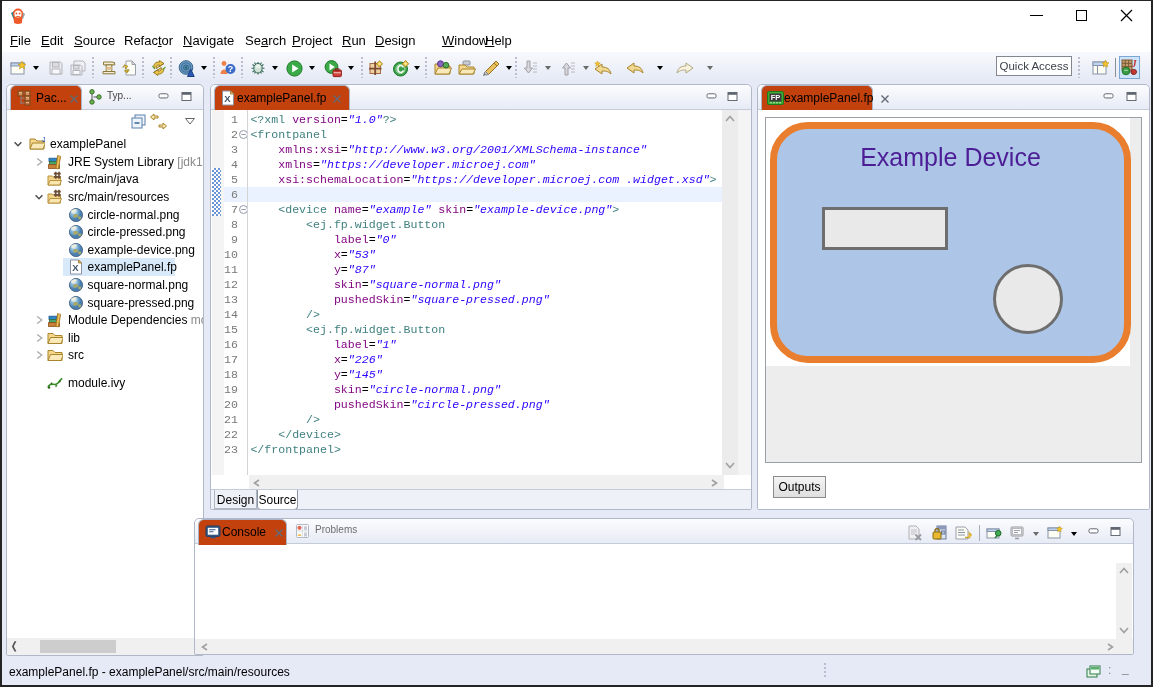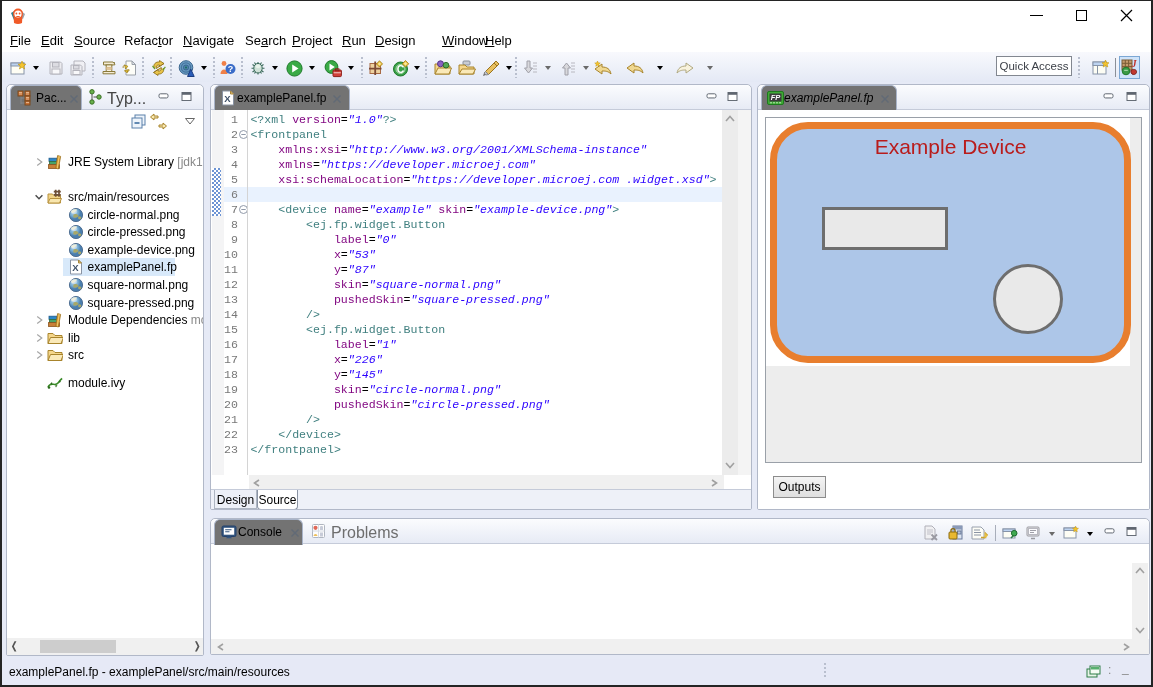--- a/index.html
+++ b/index.html
@@ -18,22 +18,22 @@
 .ticon { position:absolute; top:60px; width:16px; height:16px; }
 .tsep { position:absolute; top:57px; width:2px; height:21px; background-image:repeating-linear-gradient(#b9bfce 0 2px, transparent 2px 4px); }
 .tdd { position:absolute; top:66px; width:0; height:0; border-left:3.5px solid transparent; border-right:3.5px solid transparent; border-top:4px solid #000; }
 .tddg { border-top-color:#6a6a6a; }
 #qabox { left:996px; top:56px; width:76px; height:20px; border:1px solid #828790; background:#fff; font-size:11.5px; color:#3c4048; text-align:center; line-height:18px; }
 
 #mainbg { left:2px; top:82px; width:1149px; height:578px; background:#e6eaf6; }
 
 .panel { position:absolute; border:1px solid #b1b8c8; border-radius:5px 5px 2px 2px; background:#fff; }
 .tabrow { position:absolute; left:0; top:0; right:0; height:25px; background:linear-gradient(#fbfcfe,#e7ebf5); border-bottom:1px solid #c5cbd9; border-radius:5px 5px 0 0; }
-.tab { position:absolute; top:0; height:26px; background:#737373; border:1px solid #a9b4c9; border-bottom:none; border-radius:6px 6px 0 0; font-size:12px; }
-.tabu { position:absolute; top:0; height:25px; font-size:16px; color:#6e6e6e; }
+.tab { position:absolute; top:0; height:26px; background:#c2410c; border:1px solid #a9b4c9; border-bottom:none; border-radius:6px 6px 0 0; font-size:12px; }
+.tabu { position:absolute; top:0; height:25px; font-size:10px; color:#6e6e6e; }
 .minmax { position:absolute; top:7px; width:11px; height:9px; }
 
 .trow { position:absolute; left:0; height:18px; width:100%; font-size:12px; color:#000; white-space:nowrap; }
 .trow .lbl { position:absolute; top:2px; }
 .ticn { position:absolute; top:1px; width:16px; height:16px; }
 
 #codearea { font-family:"Liberation Mono", monospace; font-size:11.6px; line-height:15px; white-space:pre; }
 .tg { color:#3f7f7f; } .an { color:#7f007f; } .av { color:#2a00ff; font-style:italic; }
 
 .wbutton { position:absolute; background:linear-gradient(#f4f4f4,#dfdfdf); border:1px solid #8c8c8c; font-size:12px; text-align:center; color:#000; }
@@ -324,28 +324,43 @@
   <svg class="abs" style="left:143px;top:28px" width="17" height="17" viewBox="0 0 17 17">
       <path d="M8 3 L4 3 L4 1 L0.5 4 L4 7 L4 5 L8 5 Z" fill="#f8e8b0" stroke="#a8842c"></path>
       <path d="M9 12 L13 12 L13 10 L16.5 13 L13 16 L13 14 L9 14 Z" fill="#f8e8b0" stroke="#a8842c"></path>
       <path d="M2 8 C2 11 5 12 7 12 M15 9 C15 6 12 5 10 5" stroke="#a8842c" fill="none" stroke-width="0"></path>
     </svg>
   <svg class="abs" style="left:178px;top:33px" width="10" height="7" viewBox="0 0 10 7">
       <path d="M0.5 0.5 H9.5 L5 6 Z" fill="#fff" stroke="#666"></path>
     </svg>
 
   <div class="abs" id="tree" style="left:0;top:49px;width:196px;height:504px;background:#fff;overflow:hidden;">
+    <div class="trow" style="top:1px">
+        <svg class="ticn" style="left:5px;top:3px;width:12px;height:12px">
+          <use href="#i-two"></use>
+        </svg>
+        <svg class="ticn" style="left:22px">
+          <use href="#i-projfold"></use>
+        </svg>
+        <span class="lbl" style="left:43px">examplePanel</span>
+      </div>
     <div class="trow" style="top:18.8px">
         <svg class="ticn" style="left:26px;top:3px;width:12px;height:12px">
           <use href="#i-twc"></use>
         </svg>
         <svg class="ticn" style="left:40px">
           <use href="#i-jrelib"></use>
         </svg>
         <span class="lbl" style="left:61px">JRE System Library <span style="color:#888">[jdk1.8</span></span>
+      </div>
+    <div class="trow" style="top:36.4px">
+        <svg class="ticn" style="left:40px">
+          <use href="#i-pkg"></use>
+        </svg>
+        <span class="lbl" style="left:61px">src/main/java</span>
       </div>
     <div class="trow" style="top:54px">
         <svg class="ticn" style="left:26px;top:3px;width:12px;height:12px">
           <use href="#i-two"></use>
         </svg>
         <svg class="ticn" style="left:40px">
           <use href="#i-pkg"></use>
         </svg>
         <span class="lbl" style="left:61px">src/main/resources</span>
       </div>
@@ -531,21 +546,21 @@
       </svg>
   </div>
 
   <div class="abs" style="left:0;top:404px;width:540px;height:21px;background:#eef1f8;border-top:1px solid #c5cbd9;">
     <div class="abs" style="left:3px;top:0;width:43px;height:19px;border:1px solid #aeb6c2;border-top:none;background:#edf0f7;text-align:center;font-size:12px;padding-top:3px;">Design</div>
     <div class="abs" style="left:46px;top:0;width:41px;height:20px;background:#fff;border:1px solid #8a94a4;border-top:none;border-radius:0 0 4px 4px;text-align:center;font-size:12px;padding-top:3px;">Source</div>
   </div>
 </div>
 <div class="abs panel" id="rightpanel" style="left:757px;top:84px;width:393px;height:426px;overflow:hidden;">
   <div class="tabrow"></div>
-  <div class="tab" style="left:3px;width:136px;font-style:italic;">
+  <div class="tab" style="left:3px;width:112px;">
     <svg class="abs" style="left:5px;top:4px" width="17" height="16" viewBox="0 0 17 16">
         <rect x="0.5" y="1.5" width="16" height="13" rx="1.5" fill="#3faa35" stroke="#1e7a1e"></rect>
         <rect x="2.5" y="3.5" width="12" height="8" fill="#3c3c3c"></rect>
         <text x="8.5" y="10.3" font-size="7.5" fill="#fff" text-anchor="middle" font-family="Liberation Sans" font-weight="bold">FP</text>
         <path d="M3 12.8 H5 M6 12.8 H8 M9 12.8 H11 M12 12.8 H14" stroke="#b8e8b0" stroke-width="1"></path>
       </svg>
     <span class="abs" style="left:22px;top:5px">examplePanel.fp</span>
     <svg class="abs" style="left:118px;top:8px" width="10" height="10" viewBox="0 0 10 10">
         <path d="M1.5 1.5 L8.5 8.5 M8.5 1.5 L1.5 8.5" stroke="#616a76" stroke-width="1.4" fill="none"></path>
       </svg>
@@ -555,29 +570,29 @@
     </svg>
   <svg class="minmax" style="left:368px" width="11" height="10" viewBox="0 0 11 10">
       <rect x="0.5" y="0.5" width="10" height="9" fill="#fff" stroke="#5f6670" stroke-width="1.1"></rect>
       <rect x="0.5" y="0.5" width="10" height="2.6" fill="#5f6670"></rect>
     </svg>
 
   <div class="abs" style="left:0;top:25px;width:391px;height:399px;background:#fff;">
     <div class="abs" style="left:7px;top:6.5px;width:377px;height:346px;border:1px solid #9aa0a8;background:#ededed;">
       <div class="abs" style="left:0;top:0;width:364px;height:248px;background:#fff;"></div>
       <div class="abs" style="left:4px;top:4px;width:361px;height:241px;border-radius:38px;border:7px solid #e87e2e;background:#adc6e8;">
-        <div style="text-align:center;margin-top:6px;font-size:21px;color:#b91c1c;">Example Device</div>
+        <div style="text-align:center;margin-top:14px;font-size:25px;color:#4c1d95;">Example Device</div>
       </div>
       <div class="abs" style="left:56px;top:89px;width:126px;height:43px;border:3px solid #6e6e6e;background:#e9e9e9;"></div>
       <div class="abs" style="left:227px;top:146px;width:70px;height:70px;border:3px solid #6e6e6e;border-radius:50%;background:#e9e9e9;"></div>
     </div>
     <div class="wbutton" style="left:15px;top:366px;width:53px;height:22px;padding-top:3px;">Outputs</div>
   </div>
 </div>
-<div class="abs panel" id="consolepanel" style="left:210px;top:518px;width:940px;height:137px;overflow:hidden;">
+<div class="abs panel" id="consolepanel" style="left:194px;top:518px;width:940px;height:137px;overflow:hidden;">
   <div class="tabrow"></div>
   <div class="tab" style="left:3px;width:89px;">
     <svg class="abs" style="left:6px;top:4px" width="16" height="16" viewBox="0 0 16 16">
         <rect x="1" y="2" width="14" height="10.5" rx="1.5" fill="#33557f" stroke="#23406a"></rect>
         <rect x="2.8" y="3.8" width="10.4" height="6.9" fill="#fff"></rect>
         <path d="M4.2 5.8 H10.5 M4.2 7.8 H8.5" stroke="#33557f" stroke-width="1.1"></path>
         <path d="M6 12.5 L10 12.5 L10.8 14.2 L5.2 14.2 Z" fill="#33557f"></path>
       </svg>
     <span class="abs" style="left:23px;top:5px">Console</span>
     <svg class="abs" style="left:75px;top:8px" width="10" height="10" viewBox="0 0 10 10">

